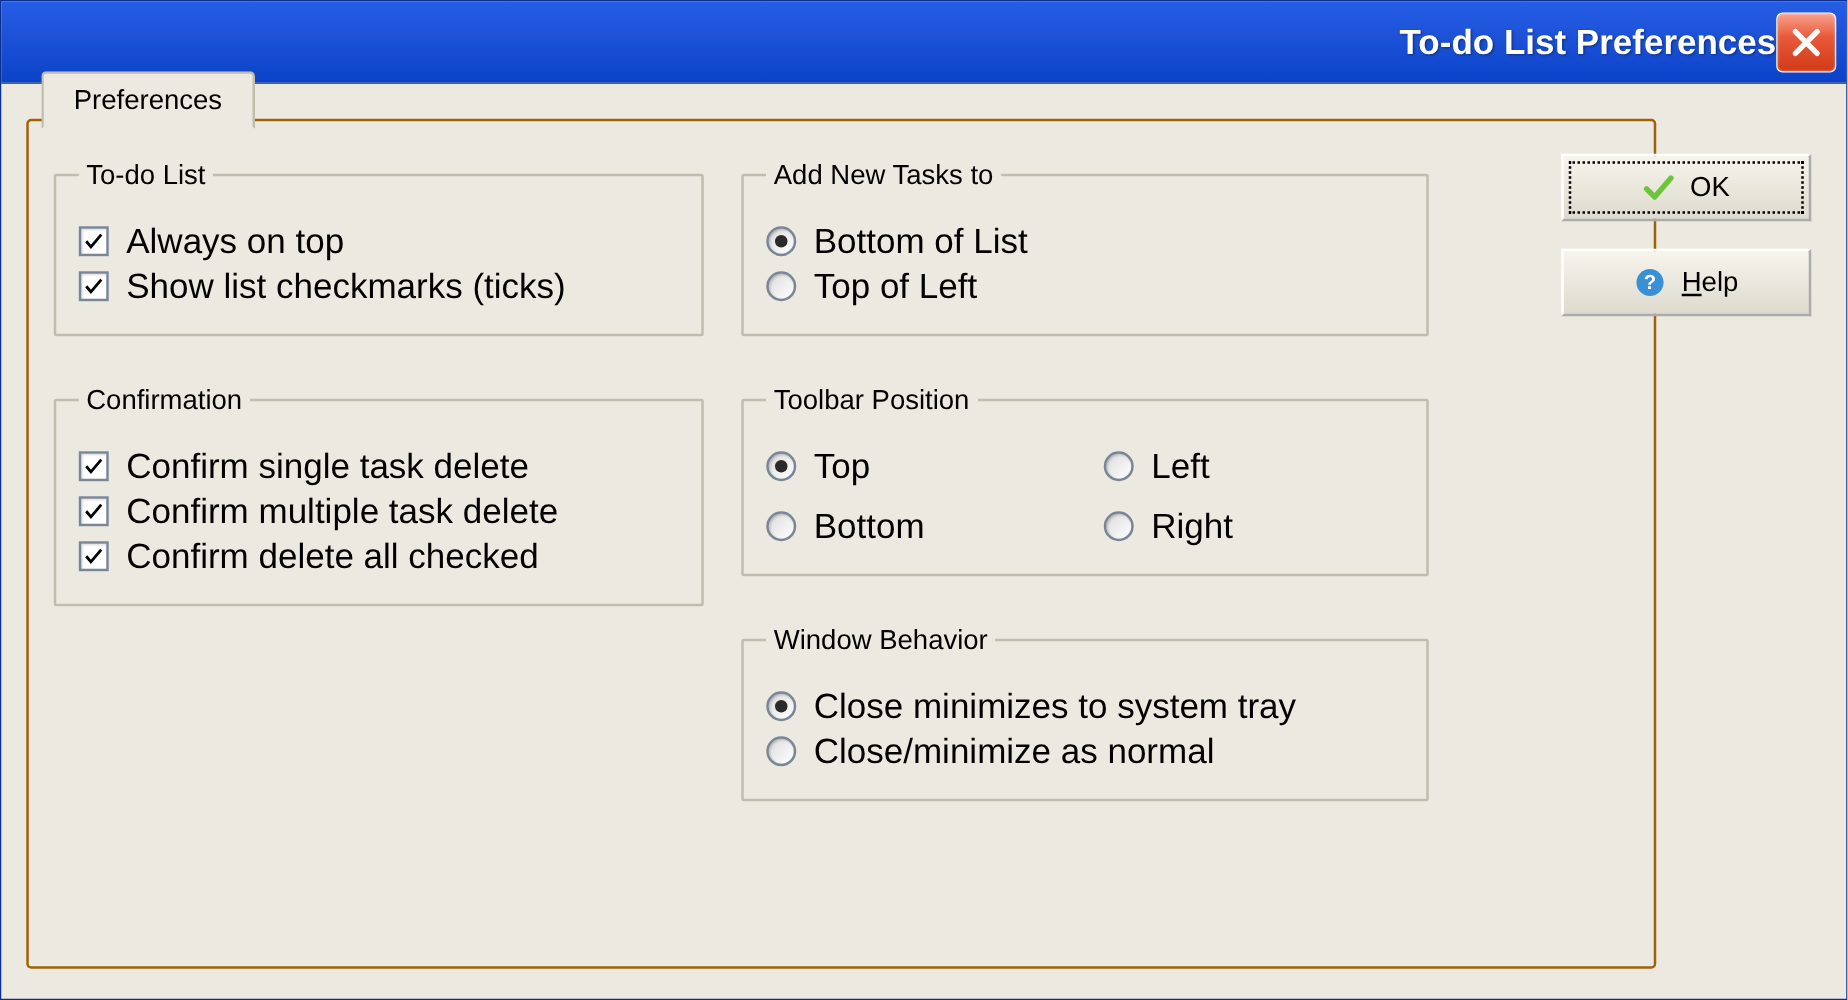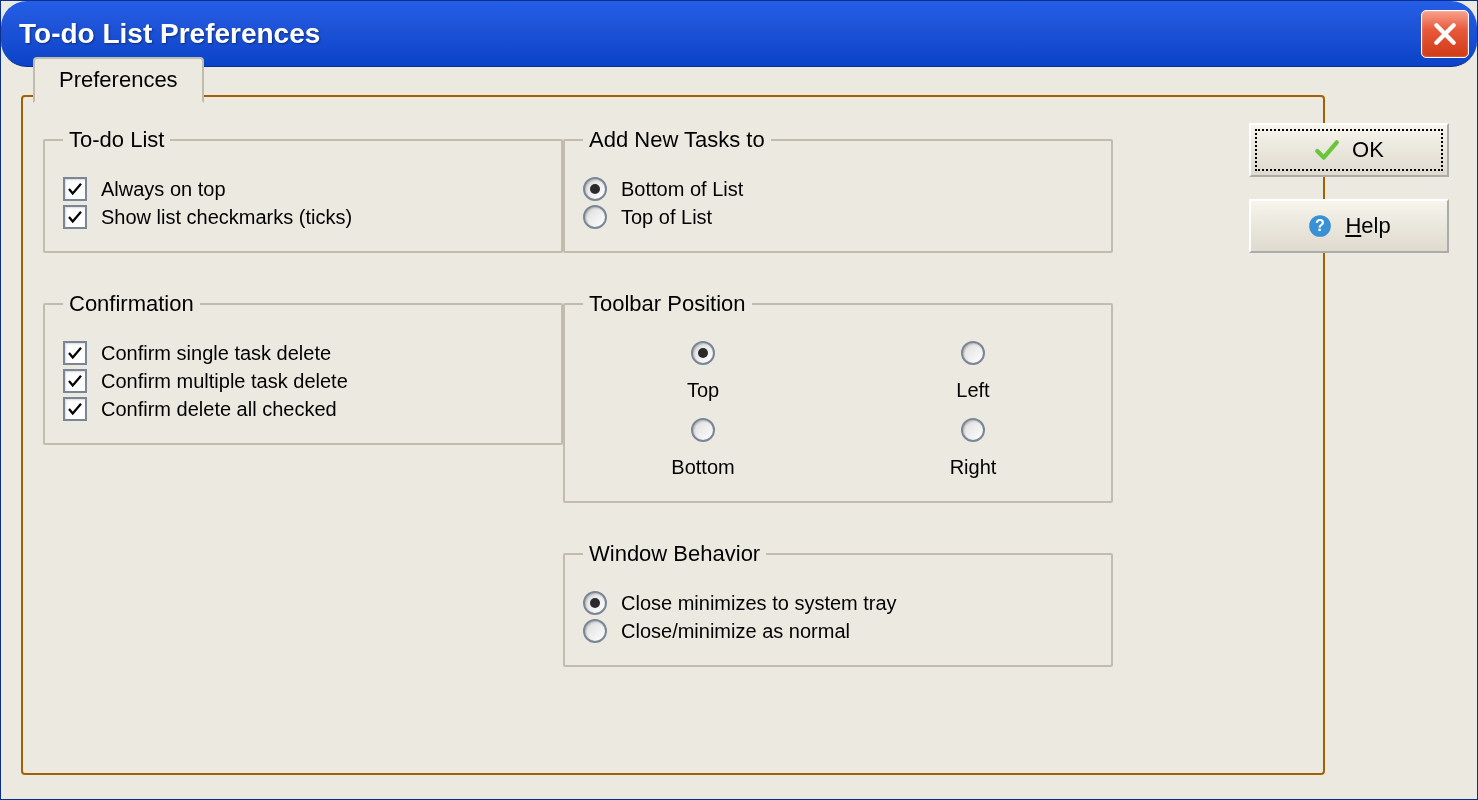--- a/index.html
+++ b/index.html
@@ -17,26 +17,25 @@
   background: #eceae0;
   border: 1px solid #0a2f8f;
   position: relative;
 }
 .titlebar {
   height: 66px;
   background: linear-gradient(to bottom, #245ee6 0%, #1e53d8 40%, #0a43c8 100%);
   border-bottom: 1px solid #0a2f8f;
   display: flex;
   align-items: center;
-  justify-content: space-between;
+  justify-content: flex-end;
   padding: 0 8px 0 18px;
   color: #fff;
   font-weight: bold;
   font-size: 28px;
-  border-radius: 26px;
 }
 .titlebar .title {
   text-shadow: 1px 1px 2px rgba(0,0,0,0.4);
 }
 .close-btn {
   width: 48px;
   height: 48px;
   background: linear-gradient(to bottom, #f8a28c, #e85a3c 40%, #d13a16);
   border: 1px solid #fff;
   border-radius: 5px;
@@ -83,20 +82,21 @@
 .tab.active {
   background: #eceae0;
   z-index: 2;
   border-bottom: 2px solid #eceae0;
   margin-bottom: -2px;
 }
 
 .panel-content {
   display: flex;
   padding: 30px 20px;
+  gap: 30px;
 }
 .col { display: flex; flex-direction: column; gap: 38px; }
 .col-left { width: 520px; }
 .col-right { width: 550px; }
 
 fieldset {
   border: 2px solid #c0bcae;
   border-radius: 2px;
   padding: 18px 18px 22px;
   margin: 0;
@@ -141,21 +141,21 @@
   background: #2a2a2a;
   border-radius: 50%;
 }
 
 .radio-grid {
   display: grid;
   grid-template-columns: 1fr 1fr;
   gap: 16px 30px;
   margin-top: 6px;
 }
-.radio-grid .option-row { margin-top: 0; flex-direction: column; }
+.radio-grid .option-row { margin-top: 0; }
 
 .buttons {
   position: absolute;
   top: 56px;
   right: 28px;
   display: flex;
   flex-direction: column;
   gap: 22px;
   width: 200px;
 }
@@ -172,21 +172,21 @@
   font-family: inherit;
 }
 .btn.focused {
   outline: 2px dotted #000;
   outline-offset: -8px;
 }
 .btn svg { width: 26px; height: 26px; flex-shrink: 0; }
 .btn .label { }
 .btn .label .ul { text-decoration: underline; }
 
-.option-label { font-size: 20px; }
+.option-label { font-size: 28px; }
 </style>
 </head>
 <body>
 
 <div class="window">
   <div class="titlebar">
     <span class="title">To-do List Preferences</span>
     <div class="close-btn">
       <svg viewBox="0 0 24 24">
         <path d="M4 4 L20 20 M20 4 L4 20" stroke="#fff" stroke-width="4" stroke-linecap="round" fill="none"></path>
@@ -261,21 +261,21 @@
           <fieldset>
             <legend>Add New Tasks to</legend>
             <div class="option-row">
               <span class="radio">
                   <span class="dot"></span>
                 </span>
               <span class="option-label">Bottom of List</span>
             </div>
             <div class="option-row">
               <span class="radio"></span>
-              <span class="option-label">Top of List</span>
+              <span class="option-label">Top of Left</span>
             </div>
           </fieldset>
 
           <fieldset>
             <legend>Toolbar Position</legend>
             <div class="radio-grid">
               <div class="option-row">
                 <span class="radio">
                     <span class="dot"></span>
                   </span>

